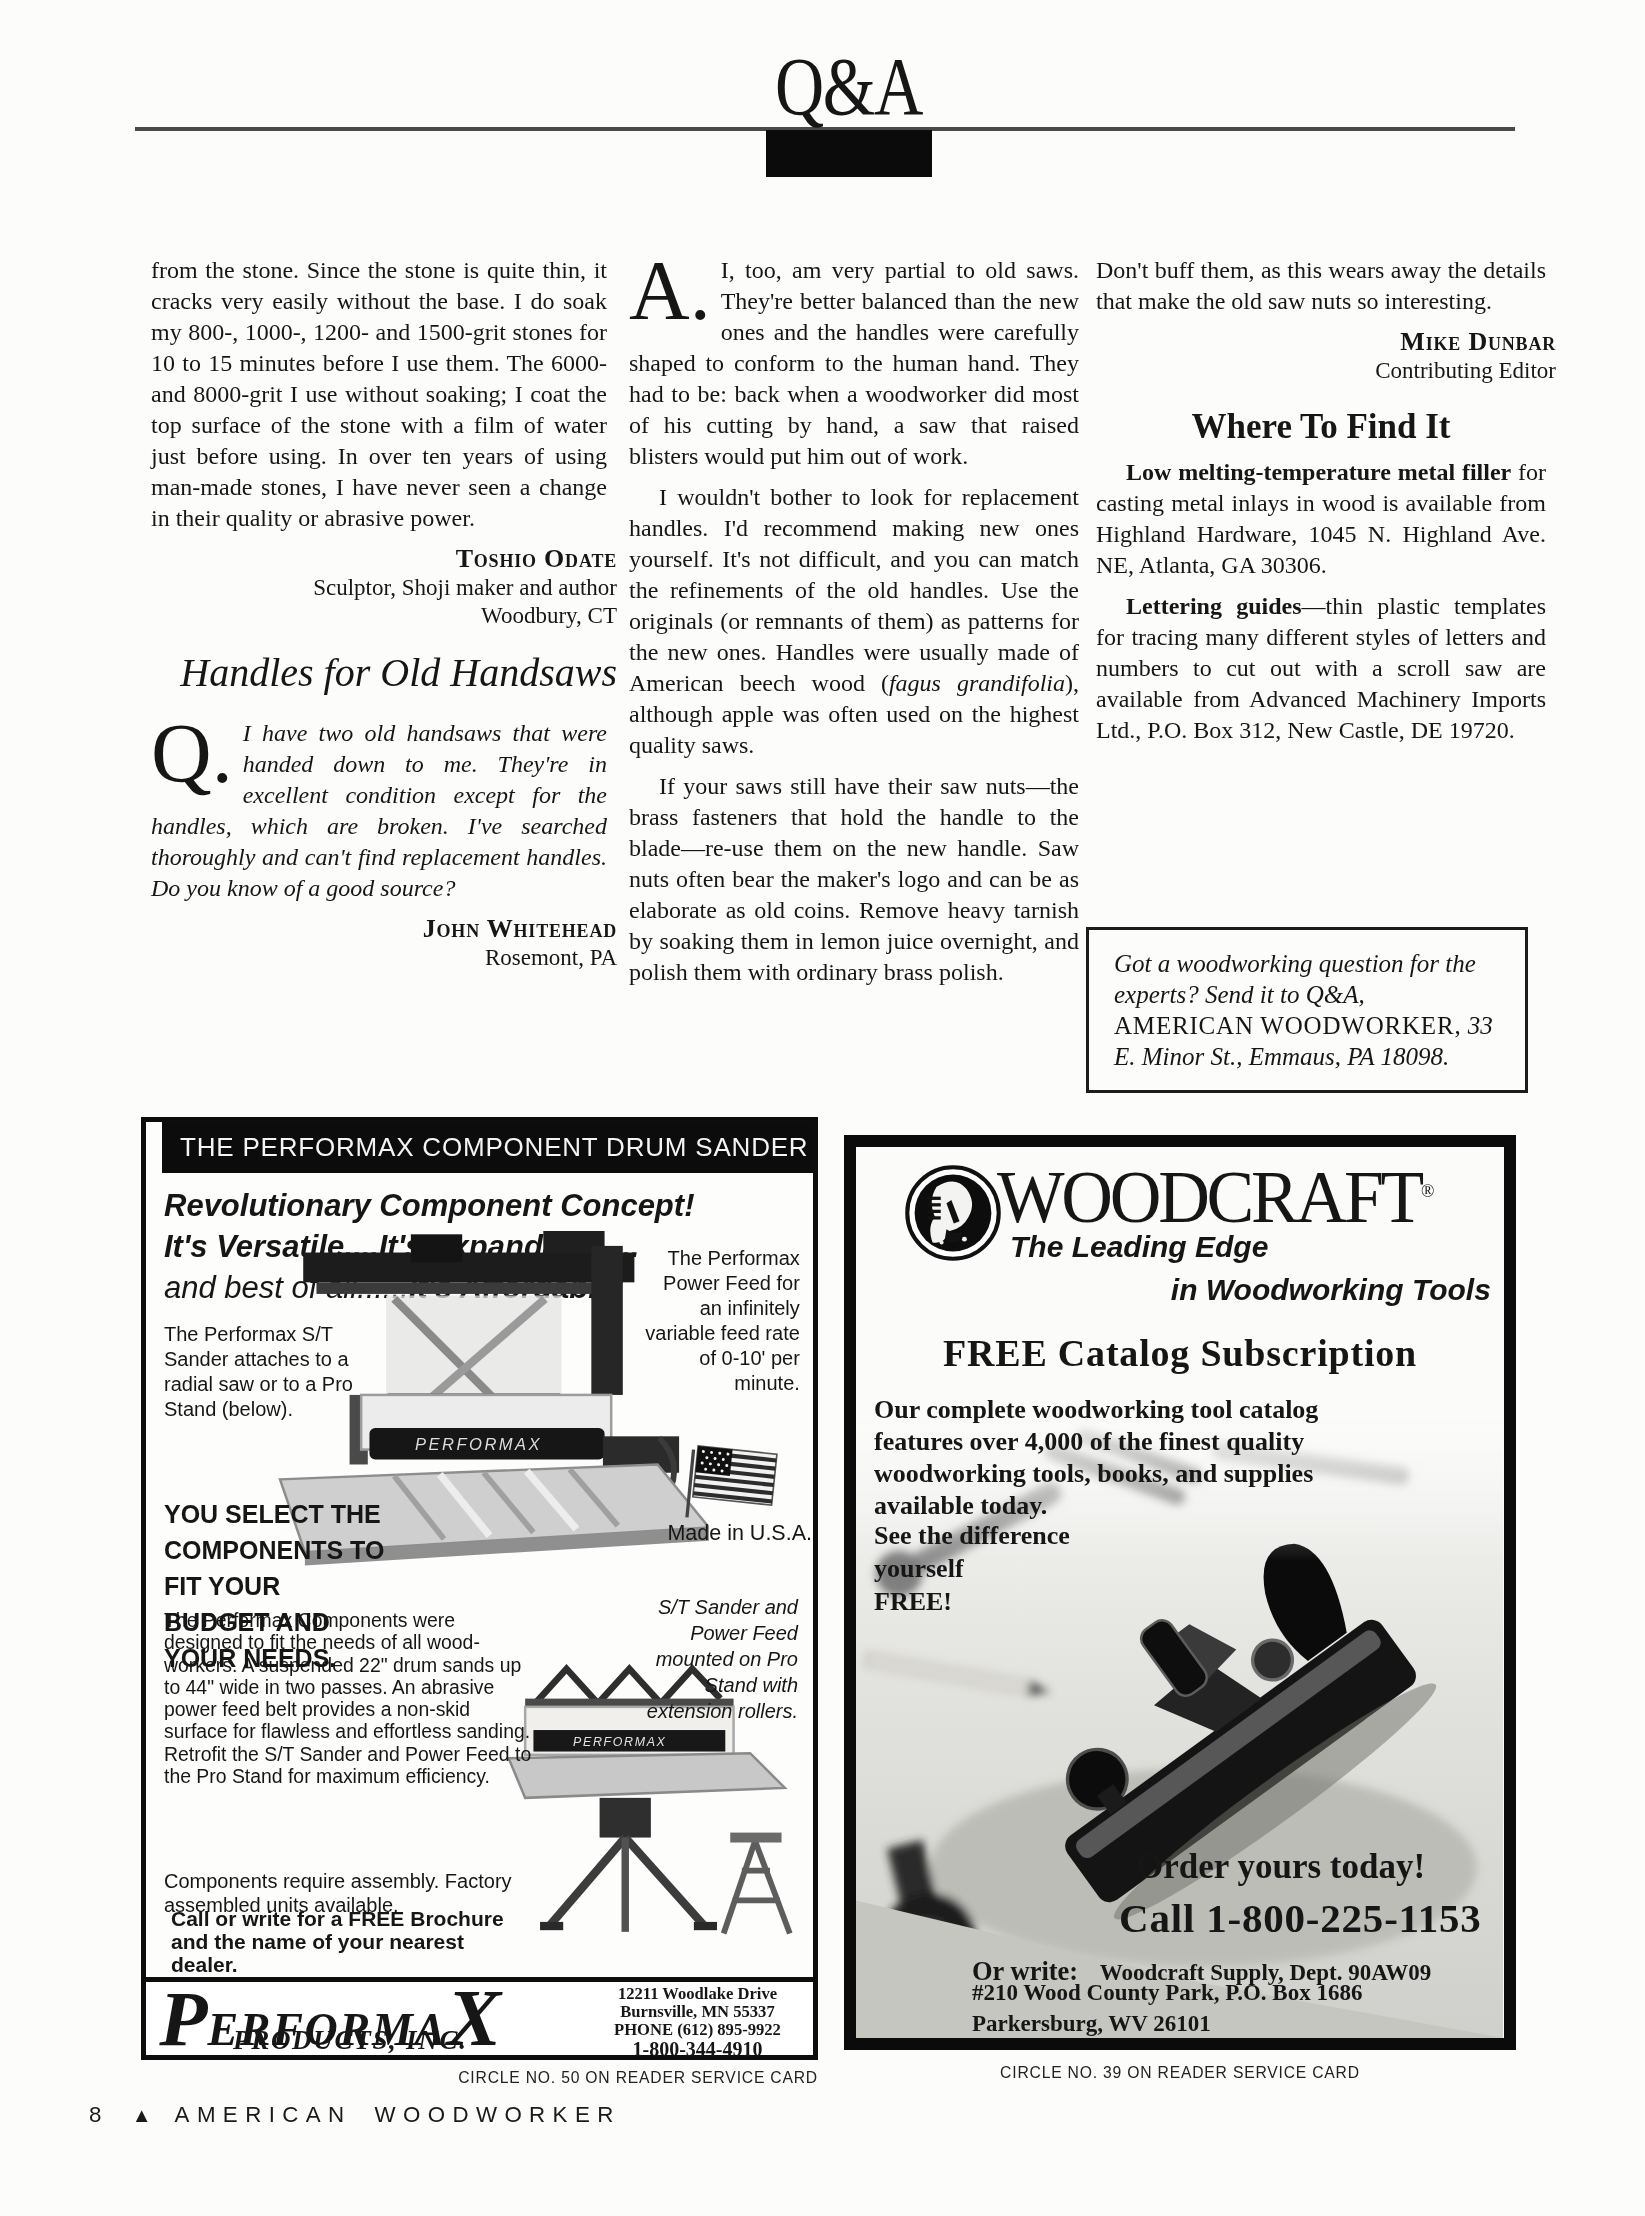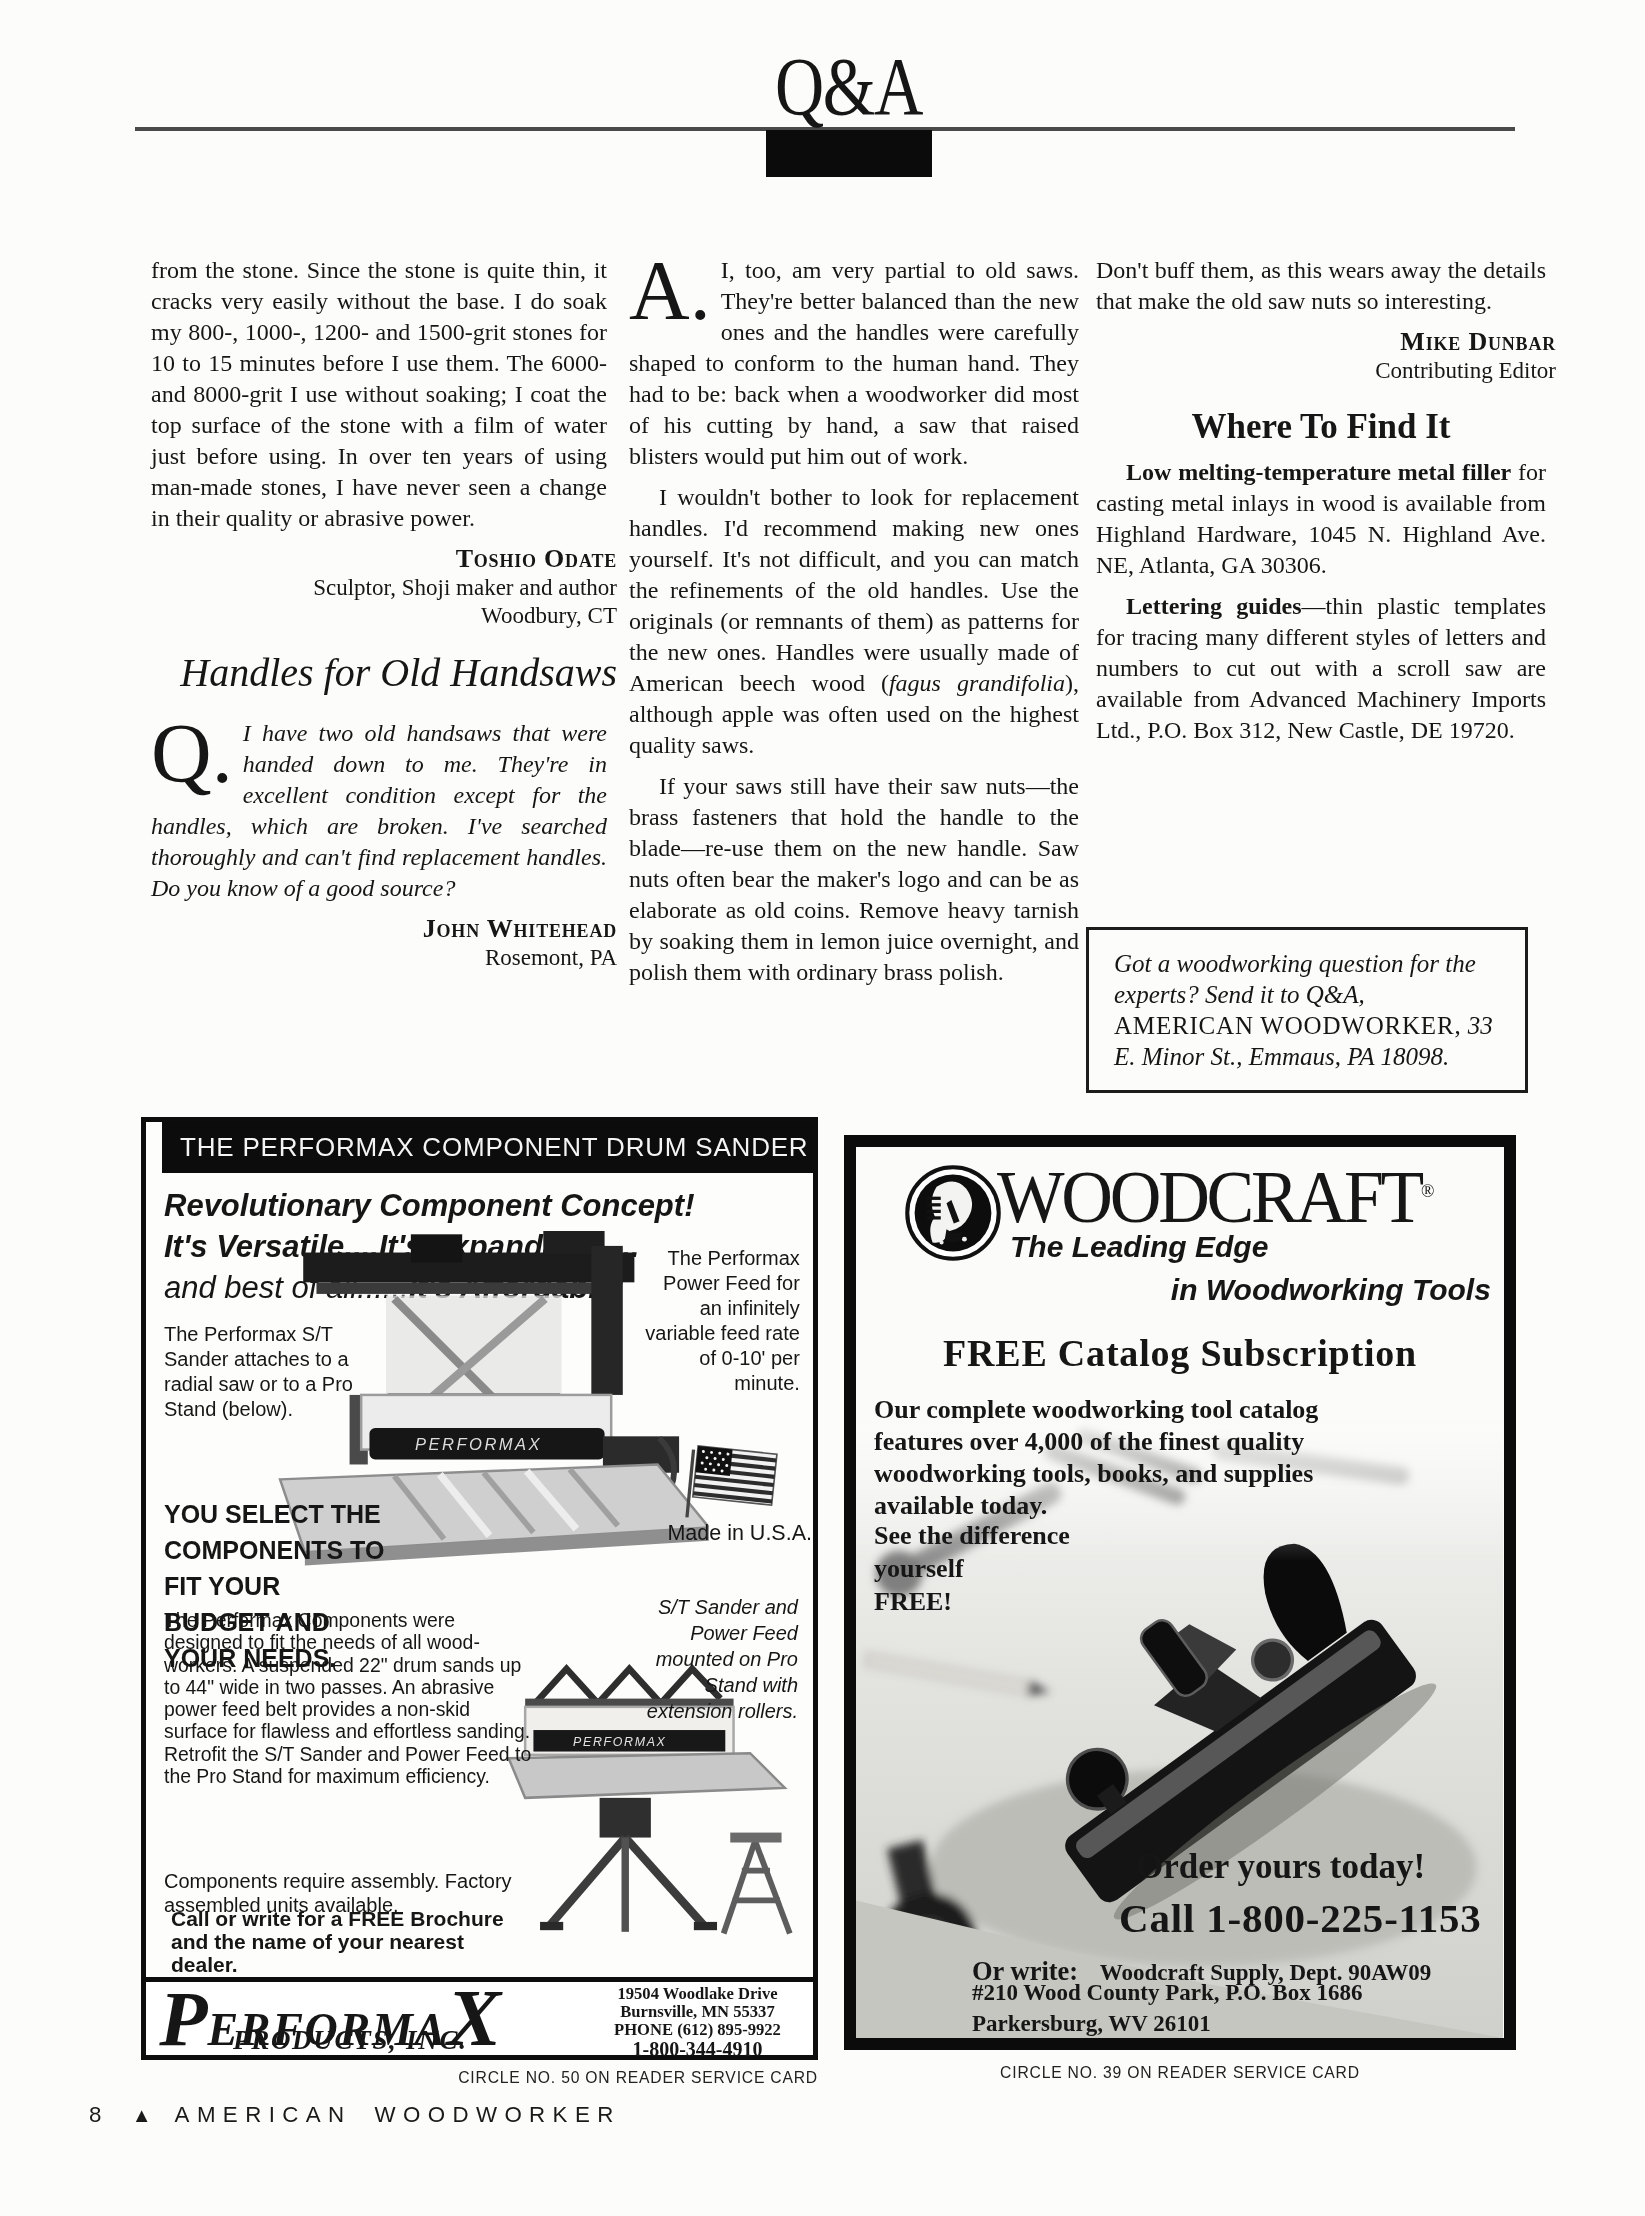--- a/index.html
+++ b/index.html
@@ -254,21 +254,21 @@
       <rect x="276" y="218" width="62" height="12" fill="#6b6b6b"></rect>
     </svg>
 
     <div class="pmx-assembly">Components require assembly. Factory assembled units available.</div>
     <div class="pmx-cta">Call or write for a FREE Brochure and the name of your nearest dealer.</div>
 
     <div class="pmx-logorow">
       <div class="pmx-logoname"><span class="pbig">P</span><span class="mid">ERFORMA</span><span class="xbig">X</span></div>
       <div class="pmx-logosub">PRODUCTS, INC.</div>
       <div class="pmx-addr">
-        <div>19504 Woodlake Drive</div>
+        <div>12211 Woodlake Drive</div>
         <div>Burnsville, MN 55337</div>
         <div>PHONE (612) 895-9922</div>
         <div class="big">1-800-344-4910</div>
       </div>
     </div>
   </div>
   <div class="circle-note" id="circle50">CIRCLE NO. 50 ON READER SERVICE CARD</div>
 
   <div class="wc">
 

